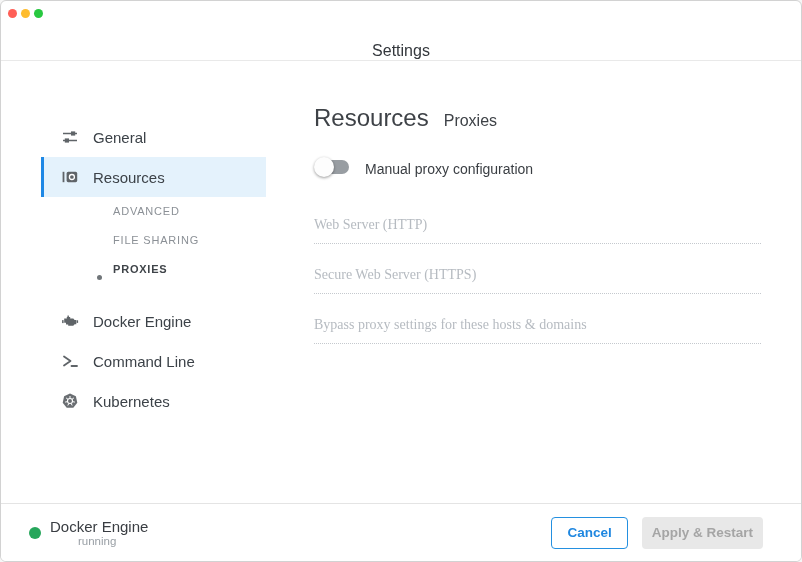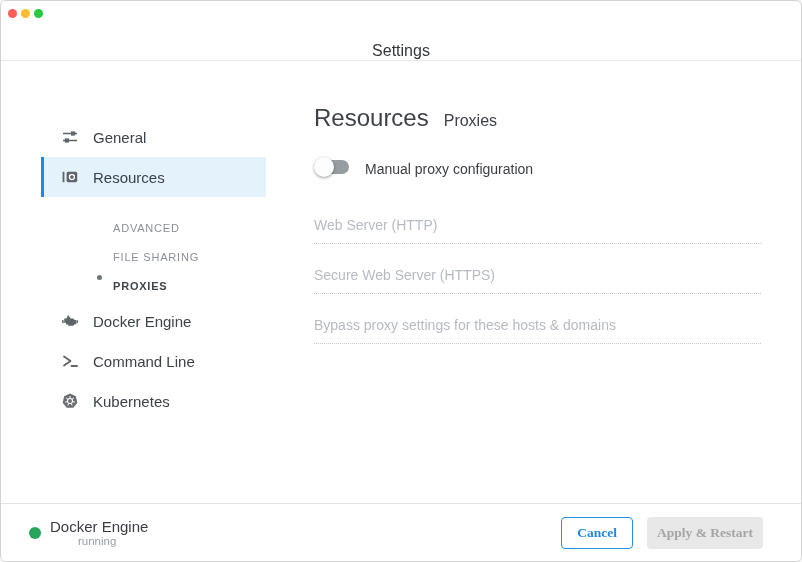--- a/index.html
+++ b/index.html
@@ -39,21 +39,21 @@
     border-left: 3px solid transparent;
     font-size: 15px; color: #3c4248;
     cursor: default;
   }
   .side-row.selected { background: #e4f2fc; border-left-color: #1e88e5; }
   .side-row .icon { width: 18px; height: 18px; margin-left: 17px; flex: 0 0 18px; }
   .side-row .lbl { margin-left: 14px; }
   .sub-list { margin: 8px 0 9px 0; }
   .sub-row {
     position: relative; height: 29px; margin-left: 40px;
-    display: flex; align-items: flex-end; padding-left: 72px;
+    display: flex; align-items: flex-start; padding-left: 72px;
     font-size: 11px; letter-spacing: 0.8px;
     color: #8b9096; cursor: default;
   }
   .sub-row.selected { color: #3f4449; font-weight: 600; }
   .sub-row .bullet {
     position: absolute; left: 56px; top: 50%;
     width: 5px; height: 5px; margin-top: -2.5px;
     border-radius: 50%; background: #707579; display: none;
   }
   .sub-row.selected .bullet { display: block; }
@@ -74,21 +74,21 @@
     background: #fdfdfd; box-shadow: 0 1px 3px rgba(0,0,0,0.4);
   }
   .toggle-lbl { margin-left: 15px; font-size: 14px; color: #3a3e43; }
   .fields { margin-top: 37px; }
   .field { margin-bottom: 20px; }
   .field input {
     width: 447px; max-width: 100%;
     border: none; outline: none;
     border-bottom: 1px dotted #c5c9ce;
     padding: 0 0 7px 0;
-    font-family: Liberation Sans, sans-serif;
+    font-family: Liberation Serif, serif;
     font-size: 14px; color: #3c4043;
     background: transparent;
     height: 30px;
   }
   .field input::placeholder { color: #b6bbc1; opacity: 1; }
   
   .footer {
     flex: 0 0 58px; height: 58px;
     border-top: 1px solid #e4e4e4;
     display: flex; align-items: center;
@@ -96,21 +96,21 @@
     background: #ffffff;
   }
   .status { display: flex; align-items: center; }
   .status-dot { width: 12px; height: 12px; border-radius: 50%; background: #26a65b; flex: 0 0 12px; }
   .status-text { margin-left: 9px; }
   .status-name { font-size: 15px; color: #393d42; line-height: 17px; }
   .status-state { font-size: 11.5px; color: #9aa0a6; line-height: 13px; margin-left: 28px; }
   .footer .spacer { flex: 1; }
   .btn {
     height: 32px; border-radius: 4px;
-    font-family: Liberation Serif, serif;
+    font-family: Liberation Sans, sans-serif;
     font-size: 13.5px; font-weight: 600; cursor: pointer;
   }
   .btn-cancel {
     min-width: 71px; padding: 0 15px;
     background: #ffffff; color: #1f87e0;
     border: 1.5px solid #2490e0;
   }
   .btn-apply {
     min-width: 110px; padding: 0 10px; margin-left: 14px;
     background: #e8e8e8; color: #a5a5a5; border: none;

